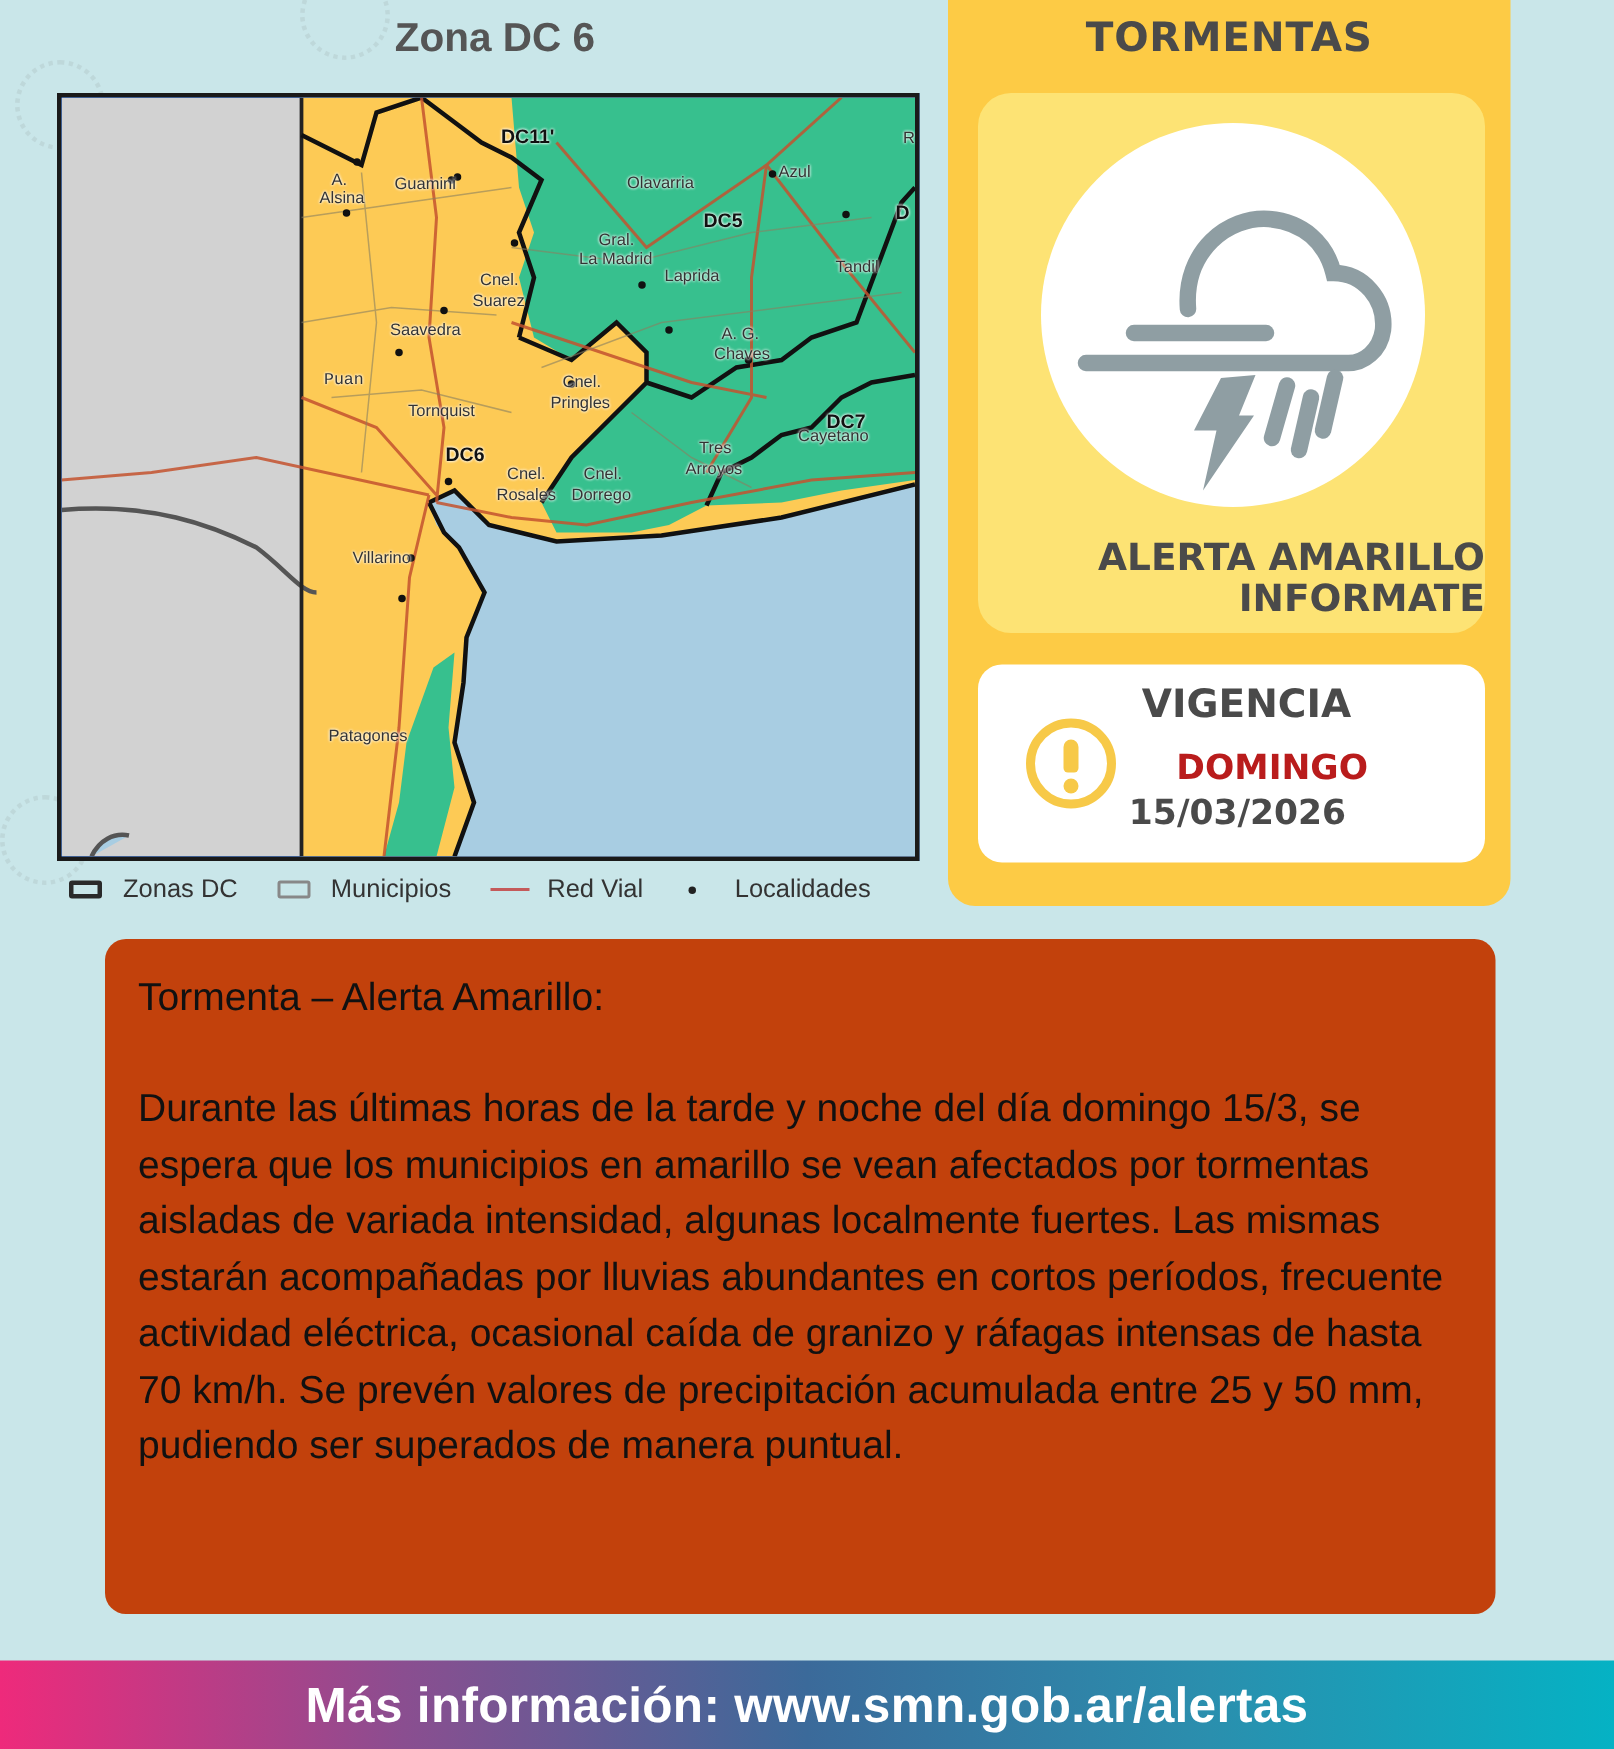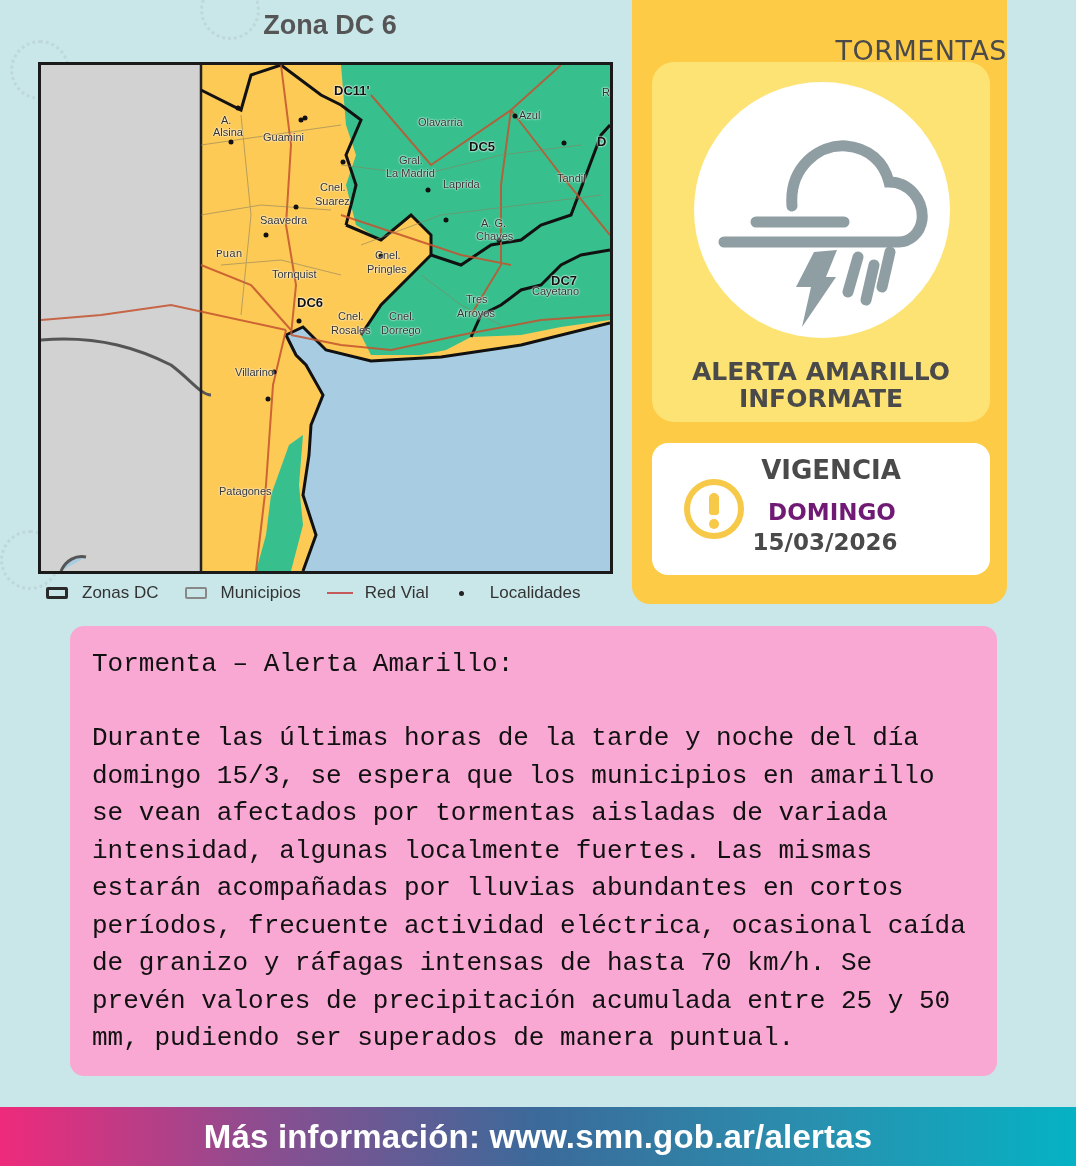--- a/index.html
+++ b/index.html
@@ -36,34 +36,34 @@
     .legend-box.dc { border: 3px solid #2a2a2a; }
     .legend-box.muni { border: 2px solid #888; }
     .legend-line { width: 26px; height: 2px; background: #c45a5a; margin-right: 12px; }
     .legend-dot { width: 5px; height: 5px; border-radius: 50%; background: #222; margin-right: 26px; margin-left: 4px; }
 
     .alert-panel {
       position: absolute; left: 632px; top: -10px; width: 375px; height: 614px;
       background: #fdcb45; border-radius: 0 0 18px 18px;
     }
     .alert-type {
-      position: absolute; left: 0; top: 20px; width: 100%; text-align: right;
-      font-weight: normal; font-size: 27px; color: #4a4a4a; letter-spacing: 0.5px; margin-top: 25px;
+      position: absolute; left: 0; top: 20px; width: 100%; text-align: center;
+      font-weight: bold; font-size: 27px; color: #4a4a4a; letter-spacing: 0.5px;
     }
     .alert-card {
       position: absolute; left: 20px; top: 72px; width: 338px; height: 360px;
       background: #fde374; border-radius: 22px;
     }
     .icon-circle {
       position: absolute; left: 42px; top: 20px; width: 256px; height: 256px;
       background: #fff; border-radius: 50%;
     }
     .icon-circle svg { width: 100%; height: 100%; }
     .alert-level {
-      position: absolute; left: 0; top: 296px; width: 100%; text-align: center;
+      position: absolute; left: 0; top: 296px; width: 100%; text-align: right;
       font-weight: bold; font-size: 25px; line-height: 27px; color: #4a4a4a;
     }
     .validity-card {
       position: absolute; left: 20px; top: 453px; width: 338px; height: 132px;
       background: #fff; border-radius: 16px;
     }
     .validity-title {
       position: absolute; left: 0; top: 12px; width: 100%; text-align: center; padding-left: 20px;
       font-weight: bold; font-size: 26px; color: #4a4a4a;
     }
@@ -73,32 +73,32 @@
     }
     .validity-icon::before {
       content: ""; position: absolute; left: 19px; top: 8px; width: 10px; height: 22px;
       background: #f7c948; border-radius: 5px 5px 3px 3px;
     }
     .validity-icon::after {
       content: ""; position: absolute; left: 19px; top: 34px; width: 10px; height: 10px;
       background: #f7c948; border-radius: 50%;
     }
     .validity-day {
-      position: absolute; left: 100px; top: 56px; width: 160px; text-align: center;
-      font-weight: bold; font-size: 23px; color: #701a75;
+      position: absolute; left: 100px; top: 56px; width: 160px; text-align: right;
+      font-weight: bold; font-size: 23px; color: #b91c1c;
     }
     .validity-date {
       position: absolute; left: 83px; top: 86px; width: 180px; text-align: center;
       font-weight: bold; font-size: 23px; color: #4a4a4a;
     }
 
     .desc-card {
       position: absolute; left: 70px; top: 626px; width: 927px; height: 450px;
-      background: #f9a8d4; border-radius: 14px; padding: 22px 22px;
-      font-family: Liberation Mono, monospace; color: #111;
+      background: #c2410c; border-radius: 14px; padding: 22px 22px;
+      font-family: Liberation Sans, sans-serif; color: #111;
     }
     .desc-title { font-size: 26px; line-height: 32px; }
     .desc-body { font-size: 26px; line-height: 37.5px; margin-top: 40px; }
 
     .footer {
       position: absolute; left: 0; top: 1107px; width: 1076px; height: 59px;
       background: linear-gradient(90deg, #ee2a7b 0%, #8a4e90 25%, #3b6a9a 50%, #2a8fae 75%, #05b2c4 100%);
       display: flex; align-items: center; justify-content: center;
     }
     .footer-text {
@@ -191,21 +191,21 @@
 
   <div class="map-label zone" style="left:293px;top:19px;">DC11'</div>
   <div class="map-label zone" style="left:428px;top:75px;">DC5</div>
   <div class="map-label zone" style="left:256px;top:231px;">DC6</div>
   <div class="map-label zone" style="left:510px;top:209px;">DC7</div>
   <div class="map-label zone" style="left:556px;top:70px;">D</div>
   <div class="map-label" style="left:561px;top:22px;">R</div>
 
   <div class="map-label" style="left:180px;top:50px;">A.</div>
   <div class="map-label" style="left:172px;top:62px;">Alsina</div>
-  <div class="map-label" style="left:222px;top:67px;text-align:right;">Guamini</div>
+  <div class="map-label" style="left:222px;top:53px;text-align:right;">Guamini</div>
   <div class="map-label" style="left:377px;top:52px;">Olavarria</div>
   <div class="map-label" style="left:478px;top:45px;">Azul</div>
   <div class="map-label" style="left:358px;top:90px;">Gral.</div>
   <div class="map-label" style="left:345px;top:103px;">La Madrid</div>
   <div class="map-label" style="left:402px;top:114px;">Laprida</div>
   <div class="map-label" style="left:516px;top:108px;">Tandil</div>
   <div class="map-label" style="left:279px;top:117px;">Cnel.</div>
   <div class="map-label" style="left:274px;top:131px;">Suarez</div>
   <div class="map-label" style="left:219px;top:150px;">Saavedra</div>
   <div class="map-label" style="left:440px;top:153px;">A. G.</div>

